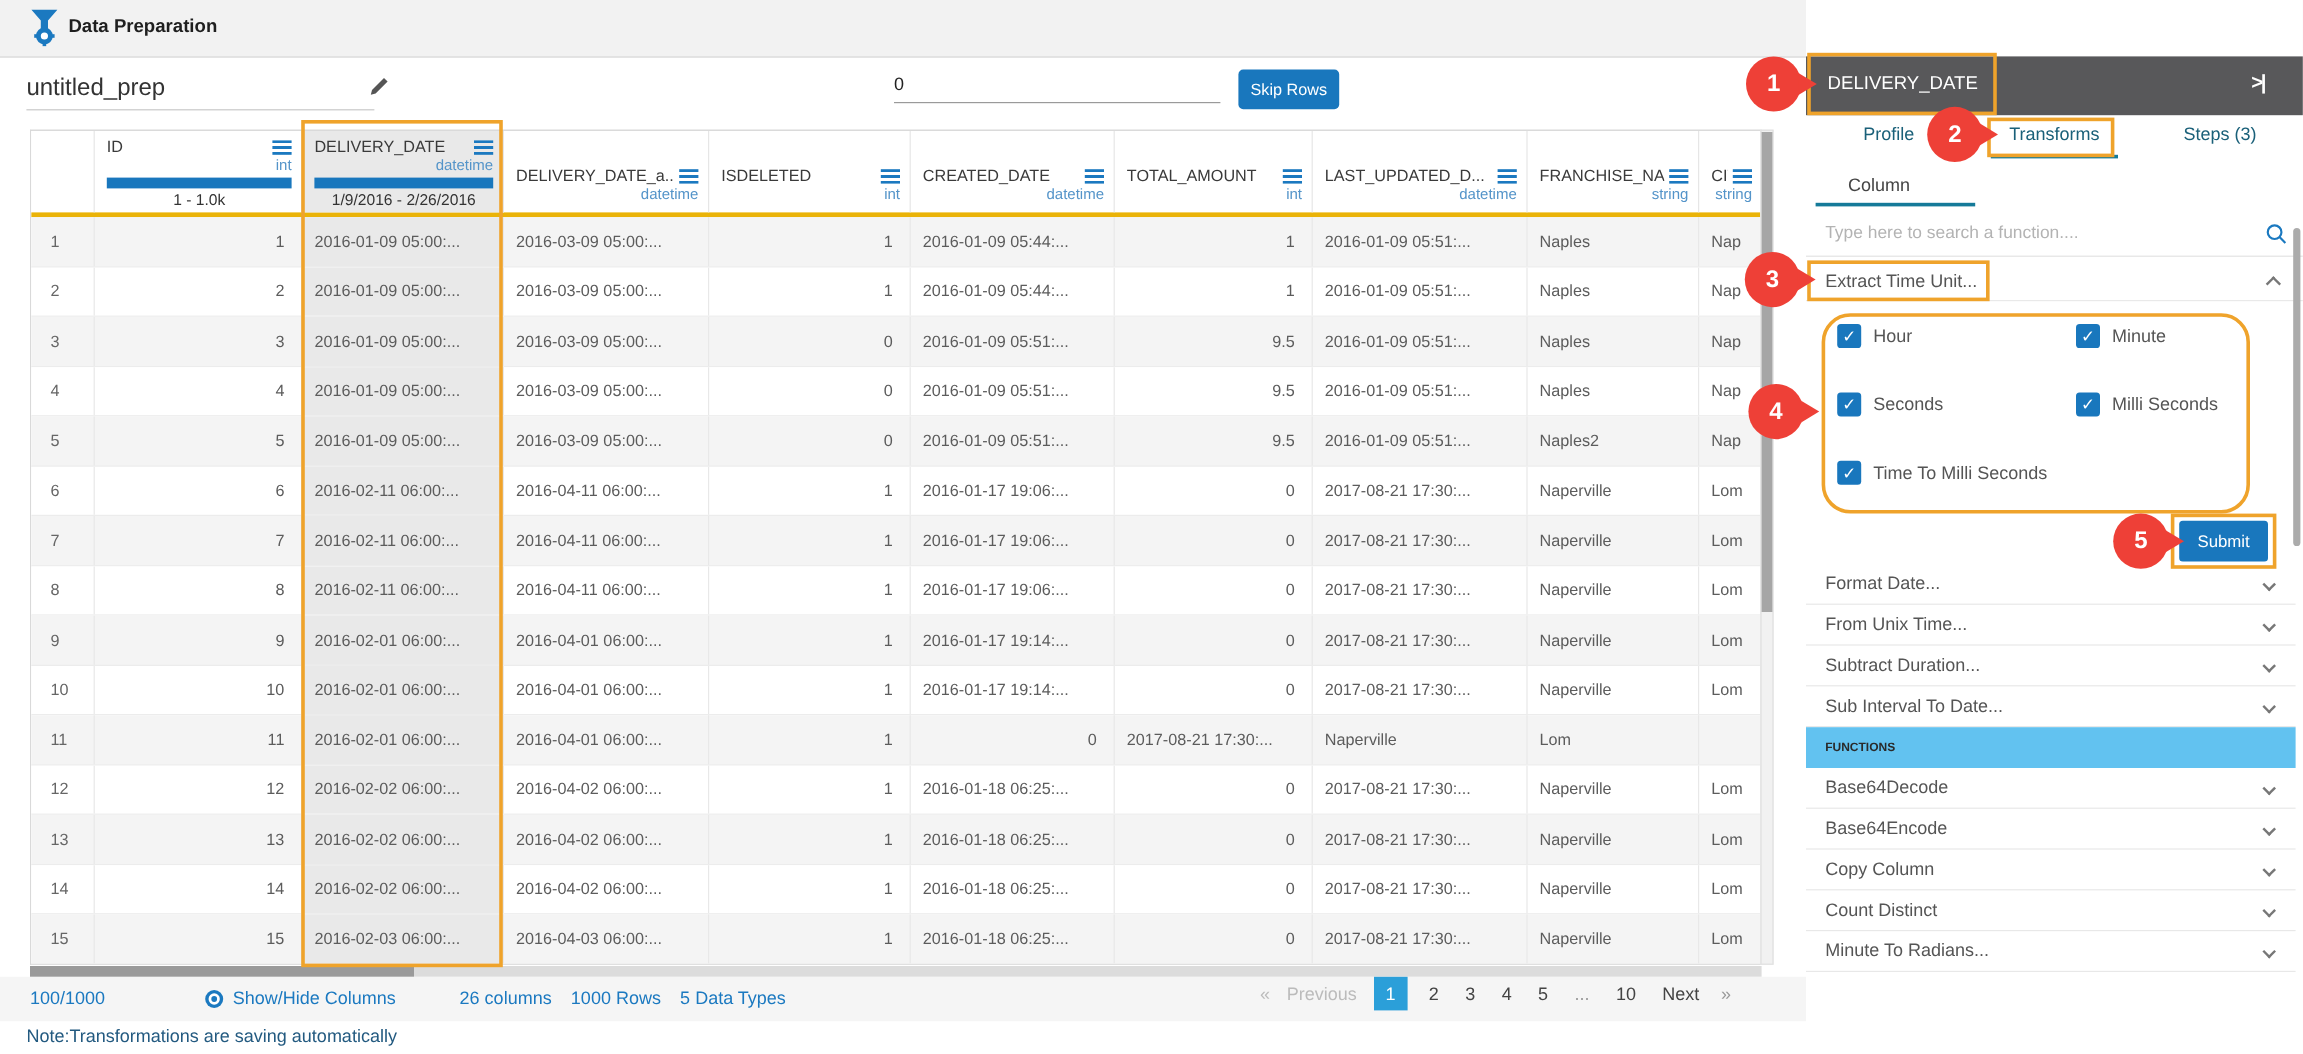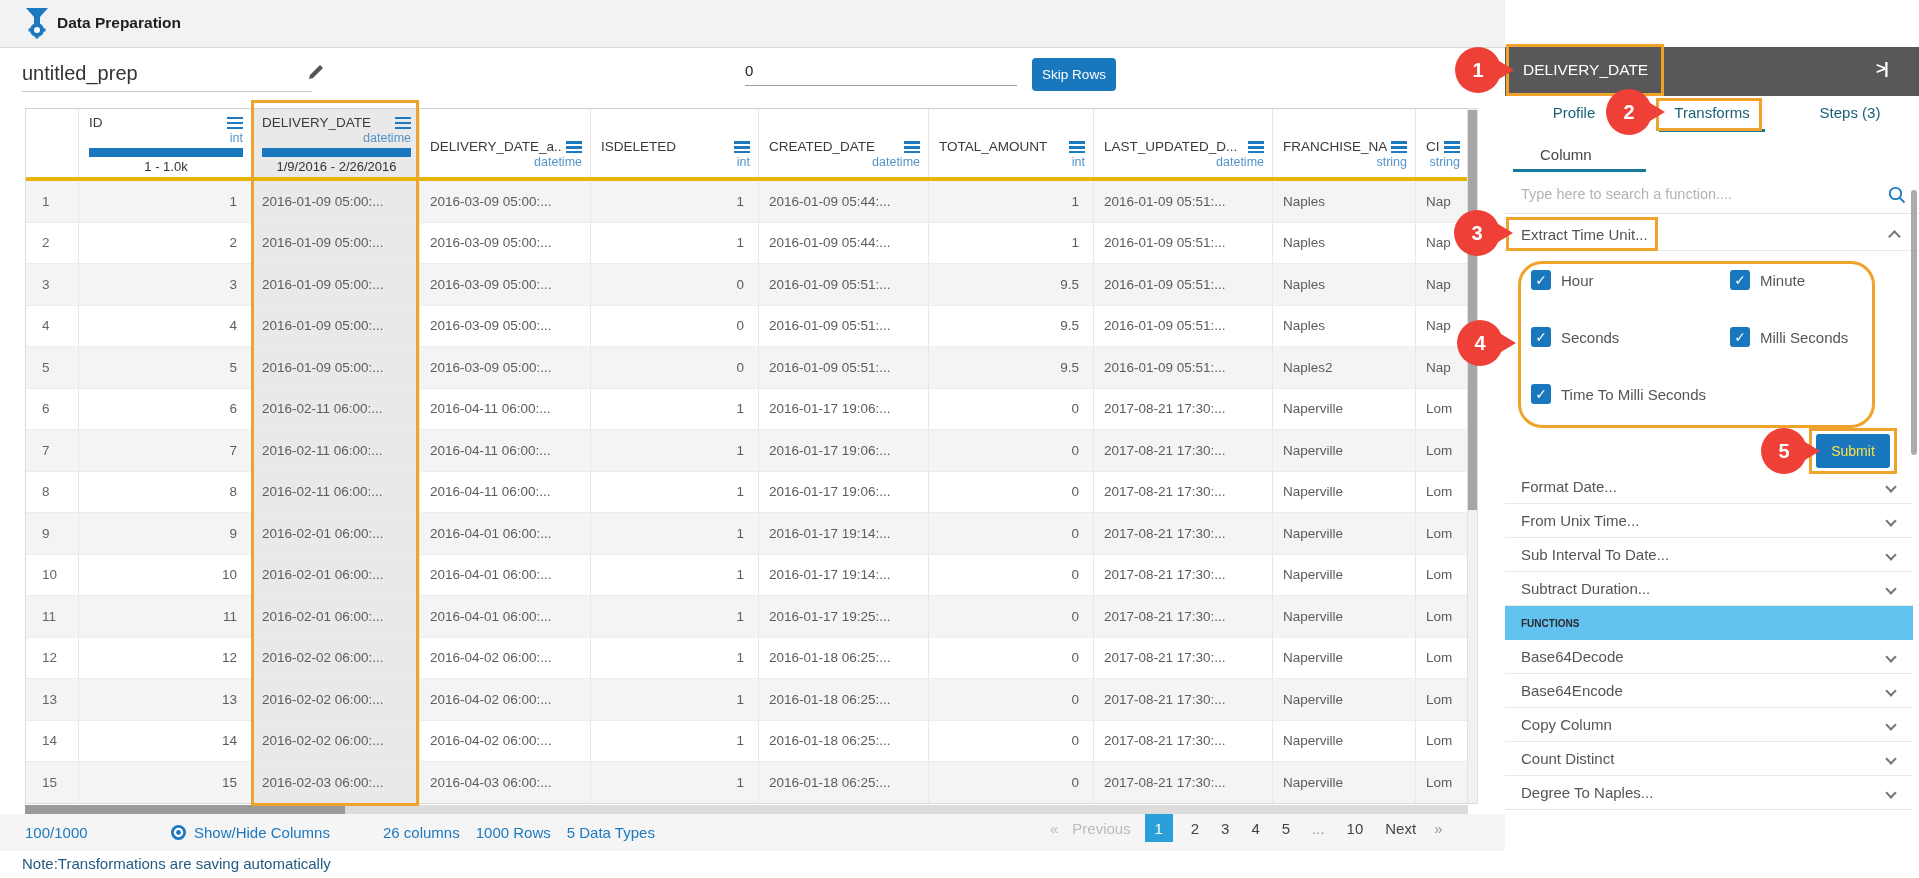--- a/index.html
+++ b/index.html
@@ -75,21 +75,21 @@
   #extract-label { position:absolute; left:1521px; top:226px; font-size:15px; color:#555; }
   .chev { display:inline-block; width:9px; height:9px; border-right:2px solid #777; border-bottom:2px solid #777; }
   .chev.down { transform:rotate(45deg); }
   .chev.up { transform:rotate(-135deg); }
   #extract-chev { position:absolute; left:1890px; top:232px; }
   #cb-grid { position:absolute; left:1531px; top:270px; width:344px; }
   .cb-item { position:absolute; display:flex; align-items:center; gap:10px; cursor:pointer;}
   .cb-box { width:20px; height:20px; background:#1977bd; border-radius:3px; color:#fff; font-size:14px;
             display:flex; align-items:center; justify-content:center; }
   .cb-label { font-size:15px; color:#555; }
-  #submit-btn { position:absolute; left:1816px; top:434px; width:74px; height:34px; background:#1977bd; color:#fde047;
+  #submit-btn { position:absolute; left:1816px; top:434px; width:74px; height:34px; background:#1977bd; color:#ffffff;
                 font-size:14px; border:none; border-radius:3px; cursor:pointer; }
   #panel-list { position:absolute; left:1505px; top:470px; width:408px; }
   .p-item { height:34px; border-bottom:1px solid #e8e8e8; display:flex; align-items:center;
             justify-content:space-between; padding:0 18px 0 16px; cursor:pointer; }
   .p-item span { font-size:15px; color:#555; }
   .p-item .chev { width:8px; height:8px; }
   .p-func-head { height:34px; background:#62c2f0; display:flex; align-items:center; padding-left:16px;
                  font-size:10px; font-weight:700; color:#2a2a2a; }
   #panel-scroll { position:absolute; left:1911px; top:190px; width:6px; height:265px; background:#ababab; border-radius:3px;}
   
@@ -331,21 +331,20 @@
         <div class="dcell">2017-08-21 17:30:...</div>
         <div class="dcell">Naperville</div>
         <div class="dcell">Lom</div>
       </div>
       <div class="drow trow odd" style="grid-template-columns:53px 173px 168px 171px 168px 170px 165px 179px 143px 53px">
         <div class="dcell rownum">11</div>
         <div class="dcell num">11</div>
         <div class="dcell sel">2016-02-01 06:00:...</div>
         <div class="dcell">2016-04-01 06:00:...</div>
         <div class="dcell num">1</div>
-        <div class="dcell">2016-01-17 19:25:...</div>
         <div class="dcell num">0</div>
         <div class="dcell">2017-08-21 17:30:...</div>
         <div class="dcell">Naperville</div>
         <div class="dcell">Lom</div>
       </div>
       <div class="drow trow" style="grid-template-columns:53px 173px 168px 171px 168px 170px 165px 179px 143px 53px">
         <div class="dcell rownum">12</div>
         <div class="dcell num">12</div>
         <div class="dcell sel">2016-02-02 06:00:...</div>
         <div class="dcell">2016-04-02 06:00:...</div>
@@ -477,46 +476,46 @@
 <div id="panel-list">
     <div class="p-item">
      <span>Format Date...</span>
       <i class="chev down"></i>
    </div>
     <div class="p-item">
      <span>From Unix Time...</span>
       <i class="chev down"></i>
    </div>
     <div class="p-item">
+     <span>Subtract Duration...</span>
+      <i class="chev down"></i>
+   </div>
+    <div class="p-item">
      <span>Sub Interval To Date...</span>
       <i class="chev down"></i>
    </div>
-    <div class="p-item">
-     <span>Subtract Duration...</span>
-      <i class="chev down"></i>
-   </div>
     <div class="p-func-head">FUNCTIONS</div>
     <div class="p-item">
      <span>Base64Decode</span>
       <i class="chev down"></i>
    </div>
     <div class="p-item">
      <span>Base64Encode</span>
       <i class="chev down"></i>
    </div>
     <div class="p-item">
      <span>Copy Column</span>
       <i class="chev down"></i>
    </div>
     <div class="p-item">
      <span>Count Distinct</span>
       <i class="chev down"></i>
    </div>
     <div class="p-item">
-     <span>Degree To Naples...</span>
+     <span>Minute To Radians...</span>
       <i class="chev down"></i>
    </div>
   </div>
 <div id="panel-scroll"></div>
 
 <div id="annot-layer">
     <div class="obox" style="left:1506px; top:44px; width:158px; height:52px; border-radius:0px;"></div>
     <div class="obox" style="left:1656px; top:98px; width:106px; height:33px; border-radius:0px;"></div>
     <div class="obox" style="left:1506px; top:217px; width:152px; height:34px; border-radius:0px;"></div>
     <div class="obox" style="left:1518px; top:261px; width:357px; height:167px; border-radius:24px;"></div>

